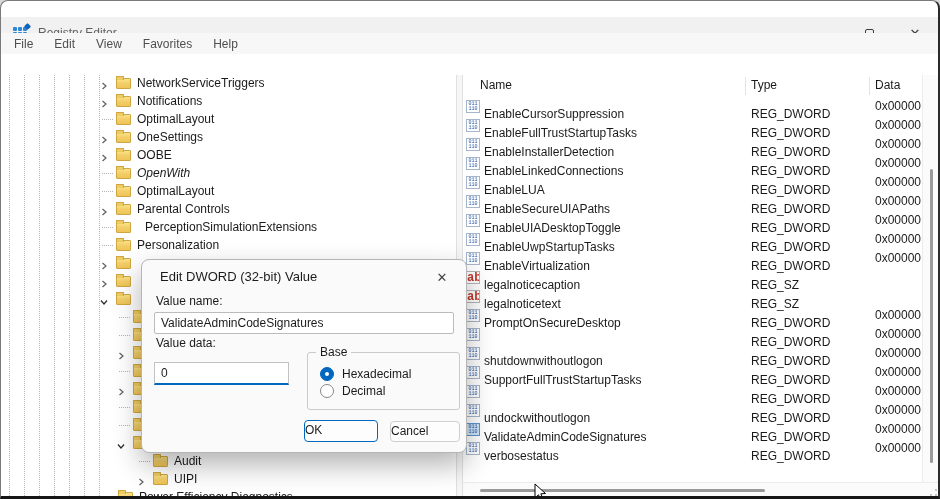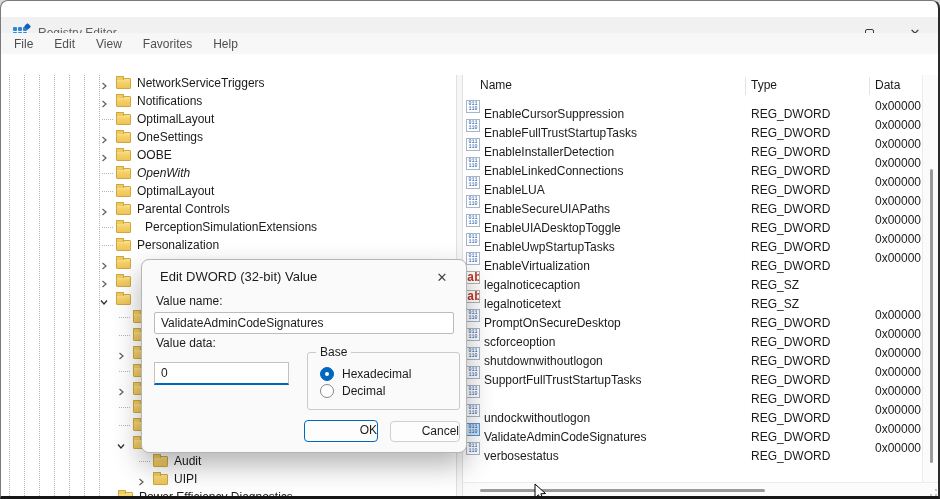--- a/index.html
+++ b/index.html
@@ -76,21 +76,21 @@
     border:1px solid #bcbcbc; border-radius:2px; line-height:20px; padding-left:6px; color:#1b1b1b; white-space:nowrap; overflow:hidden; }
   .dlg-data-input { position:absolute; left:12px; top:102px; width:135px; height:23px; background:#ffffff;
     border:1px solid #c2c2c2; border-bottom:2px solid #0067c0; line-height:20px; padding-left:6px; color:#1b1b1b; }
   .group-box { position:absolute; left:165px; top:92px; width:153px; height:58px; border:1px solid #cacaca; border-radius:3px; }
   .group-label { position:absolute; left:8px; top:-8px; background:#fafafa; padding:0 4px; color:#1b1b1b; }
   .radio-row { position:absolute; left:12px; height:16px; display:flex; align-items:center; }
   .radio { width:14px; height:14px; border-radius:50%; margin-right:8px; position:relative; flex:0 0 auto; }
   .radio.on { background:#0067c0; border:1px solid #0067c0; }
   .radio.on:after { content:""; position:absolute; left:4px; top:4px; width:4px; height:4px; background:#ffffff; border-radius:50%; }
   .radio.off { background:#ffffff; border:1px solid #8a8a8a; }
-  .dlg-btn { position:absolute; text-align:right; background:#fdfdfd; border-radius:4px; color:#1b1b1b; }
+  .dlg-btn { position:absolute; text-align:left; background:#fdfdfd; border-radius:4px; color:#1b1b1b; }
   .btn-ok { left:162px; top:160px; width:74px; height:22px; line-height:19px; border:1.5px solid #0067c0; }
   .btn-cancel { left:248px; top:161px; width:70px; height:21px; line-height:19px; border:1px solid #cfcfcf; }
   
   .cursor { position:absolute; left:533px; top:482px; z-index:20; }
 </style>
 </head>
 <body>
 
 <div class="window">
 
@@ -355,21 +355,20 @@
           <span class="cell-data"></span>
         </div>
         <div class="list-row" style="top: 209px;">
           <span class="val-icon ">011<br>110</span>
           <span class="cell-name">PromptOnSecureDesktop</span>
           <span class="cell-type">REG_DWORD</span>
           <span class="cell-data">0x0000000</span>
         </div>
         <div class="list-row" style="top: 228px;">
           <span class="val-icon ">011<br>110</span>
-          <span class="cell-name">scforceoption</span>
           <span class="cell-type">REG_DWORD</span>
           <span class="cell-data">0x0000000</span>
         </div>
         <div class="list-row" style="top: 247px;">
           <span class="val-icon ">011<br>110</span>
           <span class="cell-name">shutdownwithoutlogon</span>
           <span class="cell-type">REG_DWORD</span>
           <span class="cell-data">0x0000000</span>
         </div>
         <div class="list-row" style="top: 266px;">

